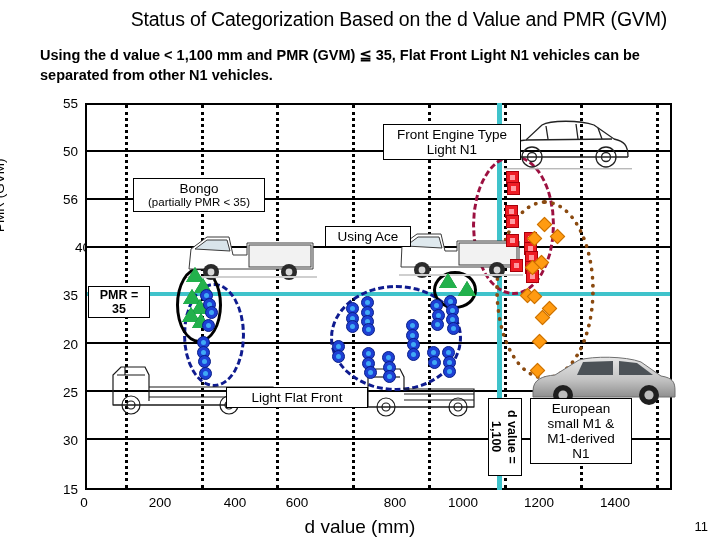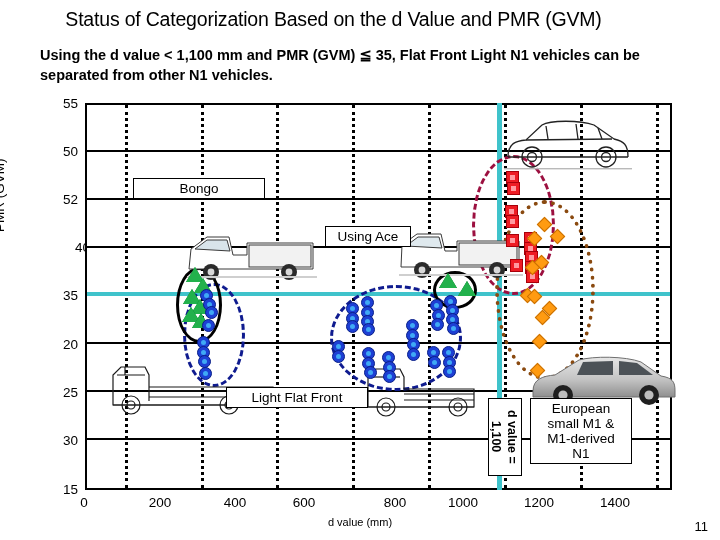--- a/index.html
+++ b/index.html
@@ -5,21 +5,21 @@
   html,body{margin:0;padding:0;}
   body{
     width:720px;height:540px;overflow:hidden;background:#ffffff;
     font-family:"Liberation Sans", sans-serif;color:#000;
     -webkit-font-smoothing:none;
   }
   #slide{position:relative;width:720px;height:540px;}
 
   
   .slide-title{
-    position:absolute;left:0;top:8px;width:667px;text-align:center;
+    position:absolute;left:0;top:8px;width:667px;text-align:right;
     font-size:19.5px;font-weight:400;letter-spacing:-0.2px;white-space:nowrap;
   }
   .subtitle{
     position:absolute;left:40px;top:46px;width:660px;
     font-size:14.5px;font-weight:bold;line-height:1.35;
   }
 
   
   .plot{
     position:absolute;left:85px;top:103px;width:587px;height:387px;
@@ -31,21 +31,21 @@
   .teal-h{position:absolute;left:0;width:100%;height:4px;background:#3fc3cb;}
   .teal-v{position:absolute;top:-103px;height:435px;width:5px;background:#3fc3cb;}
 
   
   .ytick{position:absolute;width:34px;text-align:right;font-size:13.5px;}
   .xtick{position:absolute;width:60px;text-align:center;font-size:13.5px;}
   .ylabel{
     position:absolute;left:-8px;top:232px;font-size:13.5px;
     transform:rotate(-90deg);transform-origin:left top;white-space:nowrap;
   }
-  .xlabel{position:absolute;left:0;top:516px;width:720px;text-align:center;font-size:11px;}
+  .xlabel{position:absolute;left:0;top:516px;width:720px;text-align:center;font-size:19px;}
   .pagenum{position:absolute;right:12px;bottom:6px;font-size:13px;}
 
   
   .callout{
     position:absolute;background:#fff;border:1.6px solid #000;
     font-size:13.5px;text-align:center;line-height:1.12;
     padding:2px 4px;box-sizing:border-box;z-index:40;
   }
   .callout.bold{font-weight:bold;font-size:12.5px;padding:1px 3px;}
   .callout .sub{font-size:11.5px;display:block;}
@@ -81,33 +81,33 @@
 </head>
 <body>
 
 <div id="slide">
 
   <div class="slide-title">Status of Categorization Based on the d Value and PMR (GVM)</div>
   <div class="subtitle">Using the d value &lt; 1,100 mm and PMR (GVM) ≦ 35, Flat Front Light N1 vehicles can be separated from other N1 vehicles.</div>
 
   <div class="ytick" style="left:44px;top:96px;">55</div>
   <div class="ytick" style="left:44px;top:144px;">50</div>
-  <div class="ytick" style="left:44px;top:192px;">52</div>
+  <div class="ytick" style="left:44px;top:192px;">56</div>
   <div class="ytick" style="left:56px;top:240px;">40</div>
   <div class="ytick" style="left:44px;top:288px;">35</div>
   <div class="ytick" style="left:44px;top:337px;">20</div>
   <div class="ytick" style="left:44px;top:385px;">25</div>
   <div class="ytick" style="left:44px;top:433px;">30</div>
   <div class="ytick" style="left:44px;top:482px;">15</div>
   <div class="ylabel">PMR (GVM)</div>
 
   <div class="xtick" style="left:54px;top:495px;">0</div>
   <div class="xtick" style="left:130px;top:495px;text-align:center;">200</div>
   <div class="xtick" style="left:205px;top:495px;">400</div>
-  <div class="xtick" style="left:274px;top:495px;">600</div>
+  <div class="xtick" style="left:267px;top:495px;">600</div>
   <div class="xtick" style="left:365px;top:495px;">800</div>
   <div class="xtick" style="left:433px;top:495px;">1000</div>
   <div class="xtick" style="left:509px;top:495px;">1200</div>
   <div class="xtick" style="left:585px;top:495px;">1400</div>
   <div class="xlabel">d value (mm)</div>
 
   <div class="pagenum">11</div>
 
   <div class="plot">
 
@@ -407,29 +407,37 @@
     <div class="mk dia" style="left:442px;top:186px;"></div>
     <div class="mk dia" style="left:457px;top:198px;"></div>
     <div class="mk dia" style="left:450px;top:207px;"></div>
     <div class="mk dia" style="left:447px;top:231px;"></div>
     <div class="mk dia" style="left:445px;top:260px;"></div>
 
   </div>
 
   <div class="teal-v" style="left:497px;top:103px;height:387px;"></div>
 
+  <div class="callout" style="left:383px;top:124px;width:138px;">
+    <span>Front Engine Type</span><br>
+    <span>Light N1</span>
+  </div>
 
   <div class="callout" style="left:133px;top:178px;width:132px;">
     <span>Bongo</span>
+    <span class="sub">(partially PMR &lt; 35)</span>
   </div>
 
   <div class="callout" style="left:325px;top:226px;width:86px;">
     <span>Using Ace</span>
   </div>
 
+  <div class="callout bold" style="left:88px;top:286px;width:62px;">
+    <span>PMR = 35</span>
+  </div>
 
   <div class="callout" style="left:226px;top:387px;width:142px;">
     <span>Light Flat Front</span>
   </div>
 
   <div class="callout vert" style="left:488px;top:398px;width:34px;height:78px;">
     <span>d value =</span>
     <span>1,100</span>
   </div>
 

